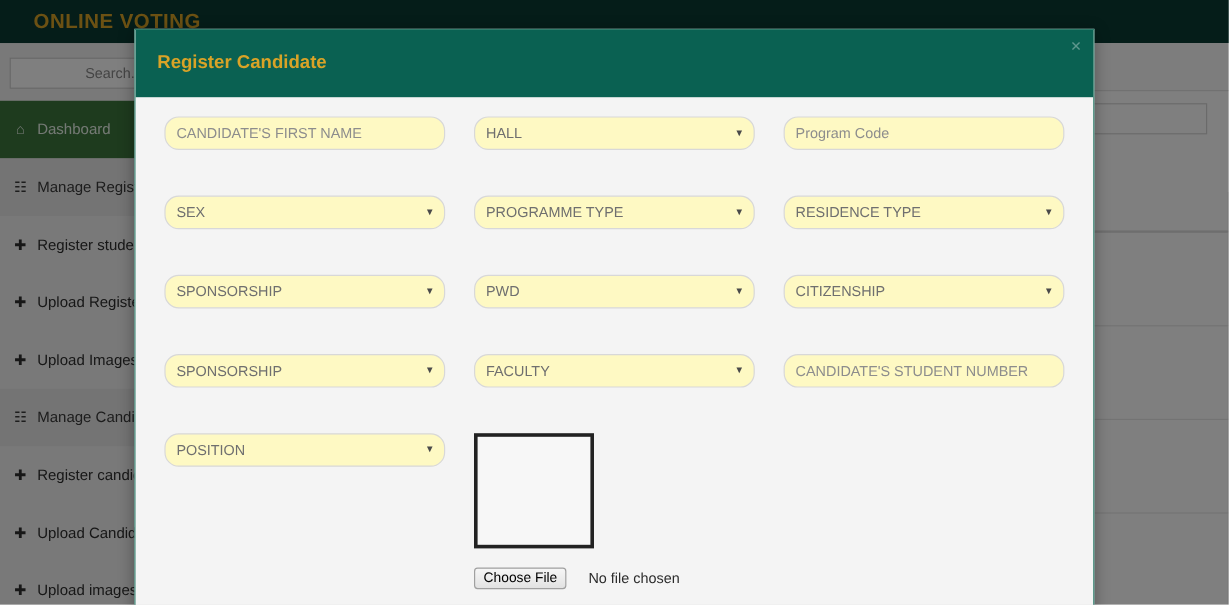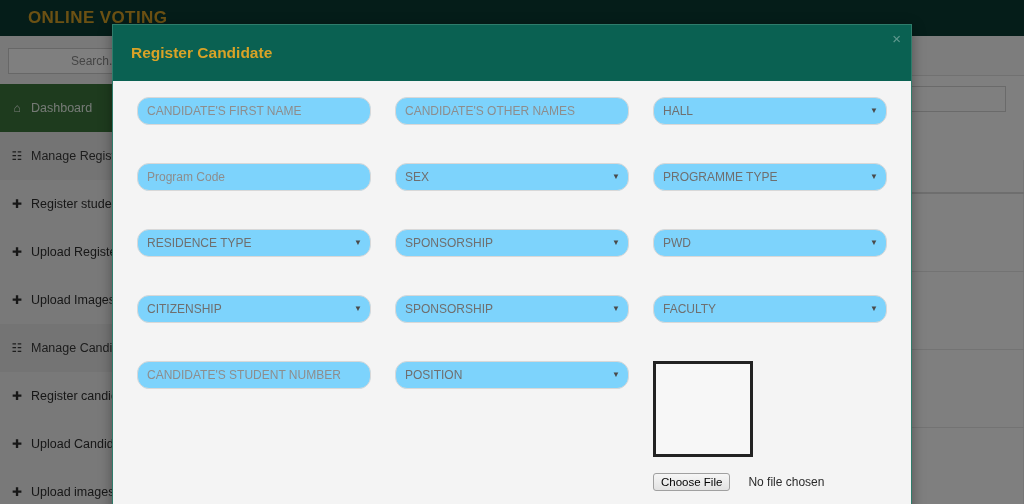--- a/index.html
+++ b/index.html
@@ -176,21 +176,21 @@
     grid-template-columns: repeat(3, 1fr);
     column-gap: 24px;
   }
   .cell { margin-bottom: 16px; height: 50px; }
   .cell.tall { height: auto; }
 
   .field, .select-field {
     width: 100%;
     height: 28px;
     border: 1px solid #d8d8d8;
-    background: #7dd3fc;
+    background: #fef9c3;
     font-size: 12px;
     font-family: "Liberation Sans", sans-serif;
     color: #6f6f6f;
     padding: 0 9px;
     outline: none;
     border-radius: 12px;
   }
   .field::placeholder { color: #8d8d8d; }
 
   .select-field {
@@ -331,21 +331,20 @@
   <div class="modal">
 
     <div class="modal-header">
       <div class="modal-title">Register Candidate</div>
       <button class="modal-close">×</button>
     </div>
 
     <div class="modal-body">
       <div class="form-grid" id="form-grid">
           <div class="cell"><input type="text" class="field" placeholder="CANDIDATE'S FIRST NAME" style=""></div>
-          <div class="cell"><input type="text" class="field" placeholder="CANDIDATE'S OTHER NAMES" style=""></div>
           <div class="cell">
             <div class="select-field">
               <span class="select-label">HALL</span>
               <span class="caret">▼</span>
             </div>
           </div>
           <div class="cell"><input type="text" class="field" placeholder="Program Code" style=""></div>
           <div class="cell">
             <div class="select-field">
               <span class="select-label">SEX</span>

